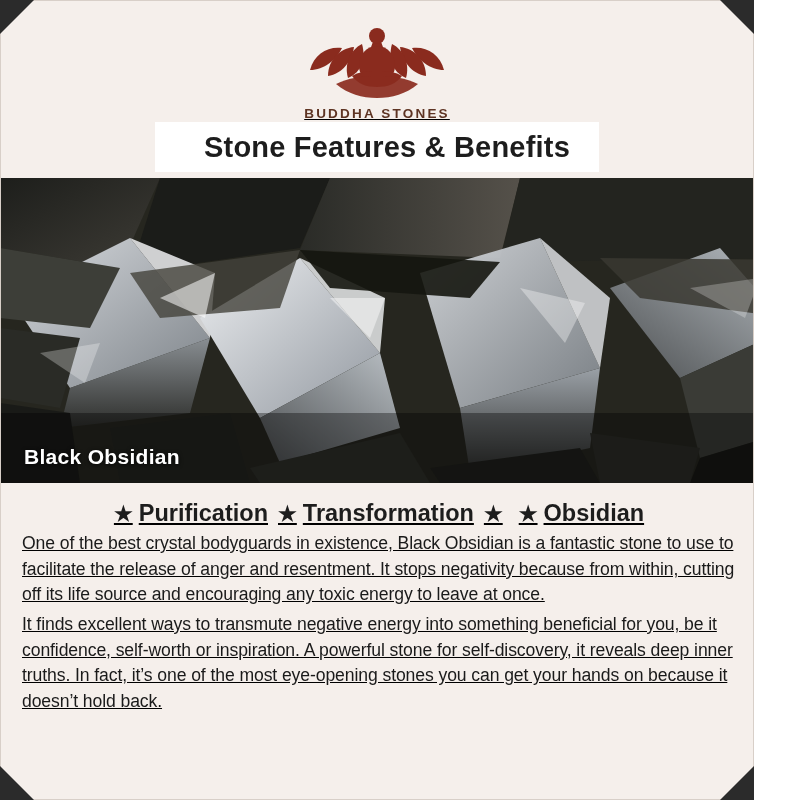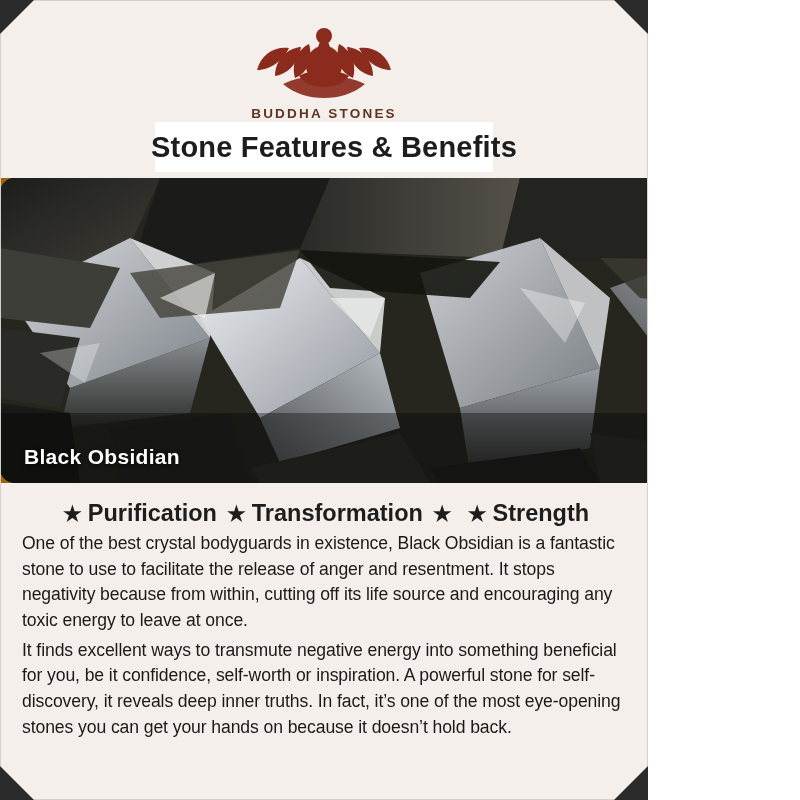--- a/index.html
+++ b/index.html
@@ -7,24 +7,25 @@
     margin: 0;
     padding: 0;
     width: 800px;
     height: 800px;
     overflow: hidden;
     font-family: "Liberation Sans", sans-serif;
   }
 
   .page {
     position: relative;
-    width: 648px;
+    width: 754px;
     height: 800px;
     background: #a16207;
     overflow: hidden;
+    text-decoration: underline;
   }
 
   
   .corner {
     position: absolute;
     width: 0;
     height: 0;
     z-index: 40;
   }
   .corner.tl {
@@ -101,21 +102,20 @@
     white-space: nowrap;
   }
 
   
   .photo {
     position: relative;
     height: 305px;
     width: 800px;
     overflow: hidden;
     background: #23231f;
-    border-radius: 15px;
   }
   .photo svg { display: block; }
   .caption {
     position: absolute;
     left: 24px;
     bottom: 14px;
     color: #ffffff;
     font-size: 21px;
     font-weight: 700;
     letter-spacing: 0.3px;
@@ -288,21 +288,21 @@
       </span>
       <span class="benefit">
         <span class="star">★</span>
         <span>Transformation</span>
       </span>
       <span class="benefit">
         <span class="star">★</span>
       </span>
       <span class="benefit">
         <span class="star">★</span>
-        <span>Strength</span>
+        <span>Obsidian</span>
       </span>
     </div>
 
     <p class="para">One of the best crystal bodyguards in existence, Black Obsidian is a fantastic stone to use to facilitate the release of anger and resentment. It stops negativity because from within, cutting off its life source and encouraging any toxic energy to leave at once.</p>
     <p class="para">It finds excellent ways to transmute negative energy into something beneficial for you, be it confidence, self-worth or inspiration. A powerful stone for self-discovery, it reveals deep inner truths. In fact, it’s one of the most eye-opening stones you can get your hands on because it doesn’t hold back.</p>
   </div>
 
 </div>
 
 </body></html>

